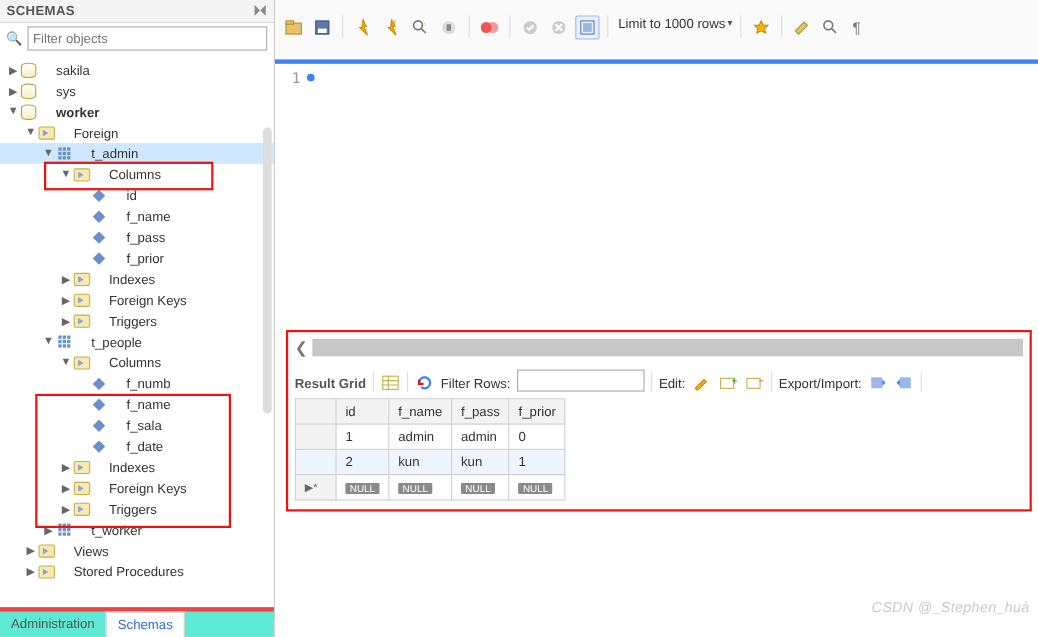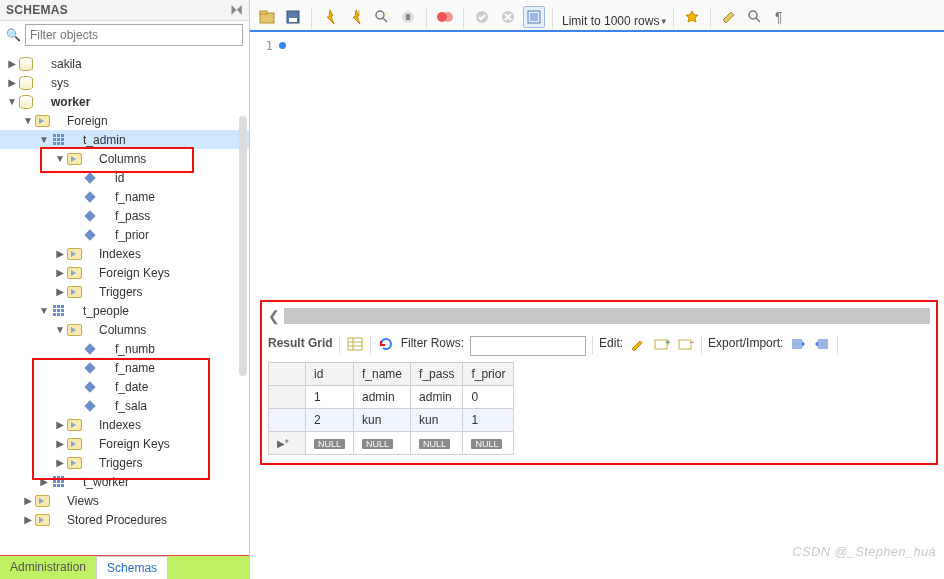--- a/index.html
+++ b/index.html
@@ -22,45 +22,45 @@
 .ind1{padding-left:22px}.ind2{padding-left:38px}.ind3{padding-left:54px}.ind4{padding-left:70px}
 
 .i-db{width:12px;height:12px;border:1px solid #b5a642;border-radius:6px/3px;background:linear-gradient(#fff,#f7efc1)}
 .i-fold{width:13px;height:10px;background:#f7e9b0;border:1px solid #c7ae4d;border-radius:2px;position:relative}
 .i-fold.arr::after{content:"";position:absolute;left:3px;top:2px;border-left:5px solid #8aa4d6;border-top:3px solid transparent;border-bottom:3px solid transparent}
 .i-grid{display:inline-grid;grid-template-columns:repeat(3,3px);grid-template-rows:repeat(3,3px);gap:1px}
 .i-grid span{background:#6a8fca}
 .i-diam{width:8px;height:8px;background:#6a8fca;transform:rotate(45deg)}
 .redbox{position:absolute;border:2px solid #e11;pointer-events:none}
 
-.sb-tabs{display:flex;border-top:1px solid #ef4444;background:#bef264}
+.sb-tabs{display:flex;border-top:4px solid #ef4444;background:#5eead4}
 .sb-tabs div{padding:4px 10px;color:#555;cursor:default}
 .sb-tabs .active{background:#fff;border:1px solid #ccc;border-bottom:1px solid #fff;margin-bottom:-1px;color:#2a6ad4}
 
 .main{flex:1;display:flex;flex-direction:column;position:relative}
-.toolbar{height:26px;display:flex;align-items:flex-end;gap:4px;padding:2px 6px;border-bottom:2px solid #3b82f6;background:#fafafa}
+.toolbar{height:26px;display:flex;align-items:flex-start;gap:4px;padding:14px 6px;border-bottom:4px solid #3b82f6;background:#fafafa}
 .tb-sep{width:1px;height:20px;background:#ddd;margin:0 3px}
 .tb-btn{width:20px;height:20px;display:inline-flex;align-items:center;justify-content:center;border:1px solid transparent;border-radius:2px}
 .tb-btn.on{border-color:#9cb8e6;background:#e6f0ff}
 .limit{font-size:12px;color:#333;margin-left:2px}
 .limit-dd{display:flex;align-items:center;gap:2px}
 .limit-dd .caret{font-size:9px;color:#555}
 
 .editor{display:flex;padding:6px 0 0 0;font-family:Consolas,monospace;font-size:13px}
 .gutter{width:36px;text-align:right;color:#999;padding-right:8px}
 .gutter .bp{display:inline-block;width:7px;height:7px;background:#3b82f6;border-radius:50%;margin-left:6px;vertical-align:1px}
 .code .kw{color:#1a6fd6;font-weight:bold}
 .code .id{color:#555}
 
 .results-wrap{position:absolute;left:10px;top:300px;right:6px}
 .rbox{border:2px solid #e11;padding:6px 6px 8px 6px}
 .navstrip{display:flex;align-items:center}
 .navstrip .chev{color:#777;font-size:14px;margin-right:4px}
 .navstrip .bar{flex:1;height:16px;background:#c7c7c7}
-.rtoolbar{display:flex;align-items:flex-start;gap:6px;margin-top:12px}
+.rtoolbar{display:flex;align-items:flex-end;gap:6px;margin-top:12px}
 .rlabel{font-weight:bold;color:#555}
 .filterin{width:110px;height:16px;border:1px solid #aaa}
 .small-ic{width:18px;height:16px;display:inline-flex;align-items:center;justify-content:center}
 .vsep{width:1px;height:18px;background:#ddd}
 
 .grid{border:1px solid #ccc;border-collapse:collapse;margin-top:6px;font-size:12px}
 .grid th,.grid td{border:1px solid #d0d0d0;padding:2px 8px;text-align:left;height:18px}
 .grid th{background:#f3f3f3;font-weight:normal;color:#333}
 .grid .rowhead{width:20px;background:#f3f3f3}
 .grid tr.selrow td{background:#eef5ff}
@@ -229,28 +229,28 @@
           <span class="ic">
             <span class="i-diam"></span>
           </span>
           <span class="lbl">f_name</span>
         </div>
       <div class="node ind4">
           <span class="tw"></span>
           <span class="ic">
             <span class="i-diam"></span>
           </span>
+          <span class="lbl">f_sala</span>
+        </div>
+      <div class="node ind4">
+          <span class="tw"></span>
+          <span class="ic">
+            <span class="i-diam"></span>
+          </span>
           <span class="lbl">f_date</span>
-        </div>
-      <div class="node ind4">
-          <span class="tw"></span>
-          <span class="ic">
-            <span class="i-diam"></span>
-          </span>
-          <span class="lbl">f_sala</span>
         </div>
       <div class="node ind3">
           <span class="tw">▶</span>
           <span class="ic">
             <span class="i-fold arr"></span>
           </span>
           <span class="lbl">Indexes</span>
         </div>
       <div class="node ind3">
           <span class="tw">▶</span>

